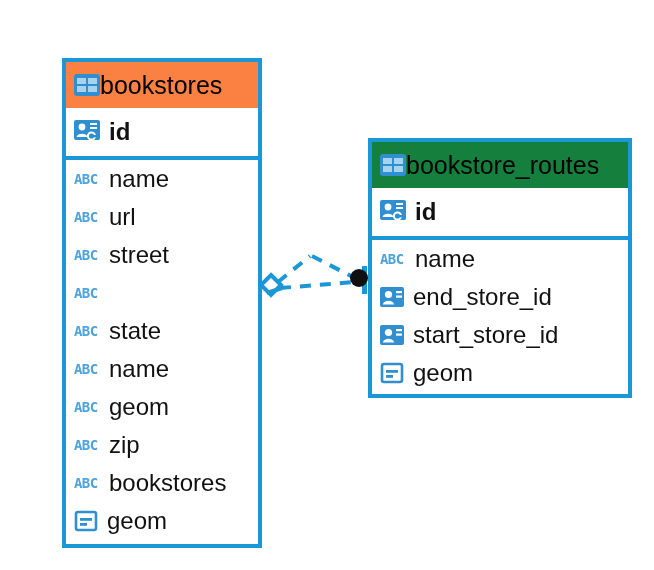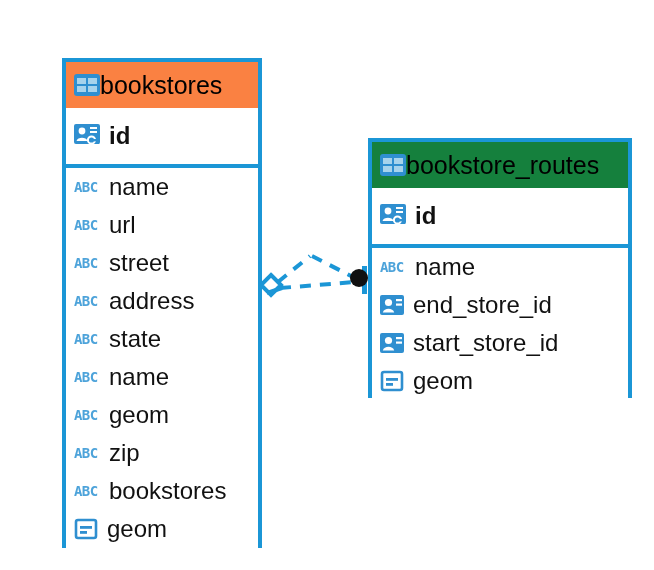--- a/index.html
+++ b/index.html
@@ -66,21 +66,21 @@
   .field-row {
     display: flex;
     align-items: center;
     box-sizing: border-box;
     height: 38px;
     padding-left: 8px;
     gap: 9px;
     background: #ffffff;
   }
   .field-row.pk-row {
-    height: 60px;
+    height: 52px;
     border-bottom: 4px solid #1b96d6;
   }
   .field-label {
     font-size: 24px;
     color: #111111;
     line-height: 1;
     white-space: nowrap;
   }
   .field-label.bold { font-weight: bold; }
 
@@ -187,21 +187,20 @@
         </span>
         <span class="field-label">street</span>
       </div>
 
       <div class="field-row">
         <span class="icon icon-abc">
           <svg viewBox="0 0 26 16" width="26" height="16">
             <text x="0" y="13" font-family="'DejaVu Sans Mono', monospace" font-size="14" font-weight="bold" fill="#4da3da" letter-spacing="-0.6">ABC</text>
           </svg>
         </span>
-        <span class="field-label">address</span>
       </div>
 
       <div class="field-row">
         <span class="icon icon-abc">
           <svg viewBox="0 0 26 16" width="26" height="16">
             <text x="0" y="13" font-family="'DejaVu Sans Mono', monospace" font-size="14" font-weight="bold" fill="#4da3da" letter-spacing="-0.6">ABC</text>
           </svg>
         </span>
         <span class="field-label">state</span>
       </div>

